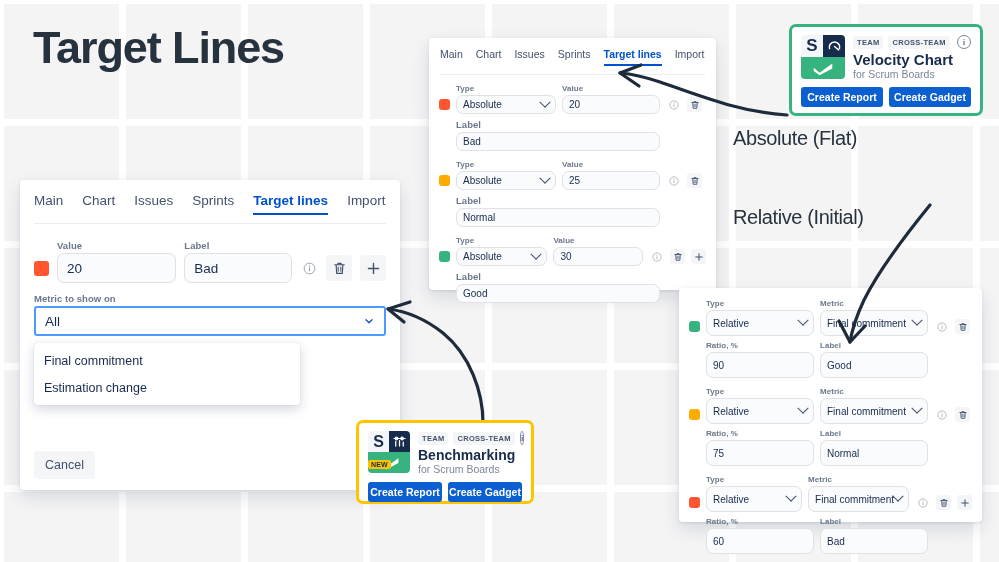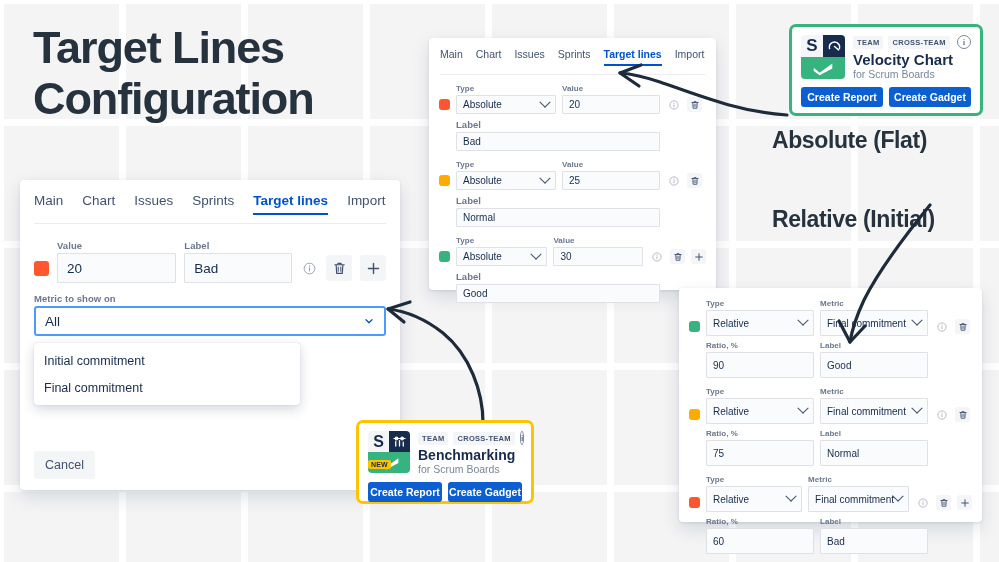--- a/index.html
+++ b/index.html
@@ -84,21 +84,21 @@
 
   .fieldlabel {
     font-size: 9.5px;
     color: #6B778C;
     font-weight: 600;
     letter-spacing: 0.05px;
     margin-bottom: 2px;
   }
   .input {
     border: 1px solid #DFE1E6;
-    border-radius: 1px;
+    border-radius: 7px;
     background: #FAFBFC;
     box-sizing: border-box;
     display: flex;
     align-items: center;
     color: #172B4D;
     overflow: hidden;
     white-space: nowrap;
   }
   .input.select::after {
     content: "";
@@ -183,26 +183,25 @@
   #panel-right { left: 679px; top: 288px; width: 303px; height: 234px; }
   .rt-row { padding: 0 10px; margin-top: 9px; }
   #panel-right .input { height: 19px; font-size: 10px; padding: 12px 6px; }
   #panel-right .swatch { width: 11px; height: 11px; margin-bottom: 4px; }
   #panel-right .icon-btn { width: 15px; height: 15px; margin-bottom: 2px; }
   #panel-right .fieldlabel { font-size: 8px; }
 
   
   .annot {
     position: absolute;
-    font-size: 23px;
-    font-weight: 700;
+    font-size: 20px;
+    font-weight: 400;
     color: #26333F;
     letter-spacing: -0.4px;
     white-space: nowrap;
-    margin-left: 39px;
   }
   #annot-absolute { left: 733px; top: 127px; }
   #annot-relative { left: 733px; top: 206px; }
 
   
   .prod-card {
     position: absolute;
     background: #ffffff;
     border-radius: 7px;
     box-sizing: border-box;
@@ -263,21 +262,20 @@
   svg.arrow { position: absolute; overflow: visible; pointer-events: none; }
 </style>
 </head>
 <body>
 
 <div id="bg-pattern"></div>
 <div id="bg-gap"></div>
 
 <div id="headline">
   <span>Target Lines</span>
-  <span class="l2">Configuration</span>
 </div>
 
 <div class="panel" id="panel-left">
   <div class="tabbar">
     <div class="tab">Main</div>
     <div class="tab">Chart</div>
     <div class="tab">Issues</div>
     <div class="tab">Sprints</div>
     <div class="tab active">Target lines</div>
     <div class="tab">Import</div>
@@ -318,22 +316,22 @@
     <div id="metric-select">
       <span>All</span>
       <svg style="margin-left:auto" width="12" height="12" viewBox="0 0 16 16">
           <path d="M4 6.3l4 4 4-4" fill="none" stroke="#0052CC" stroke-width="1.7" stroke-linecap="round" stroke-linejoin="round"></path>
         </svg>
     </div>
 
     <div id="cancel-btn">Cancel</div>
 
     <div id="dropdown-menu">
-      <div class="dd-item">Initial commitment</div>
       <div class="dd-item">Final commitment</div>
+      <div class="dd-item">Estimation change</div>
     </div>
   </div>
 </div>
 
 <div class="panel" id="panel-mid">
   <div class="tabbar">
     <div class="tab">Main</div>
     <div class="tab">Chart</div>
     <div class="tab">Issues</div>
     <div class="tab">Sprints</div>

